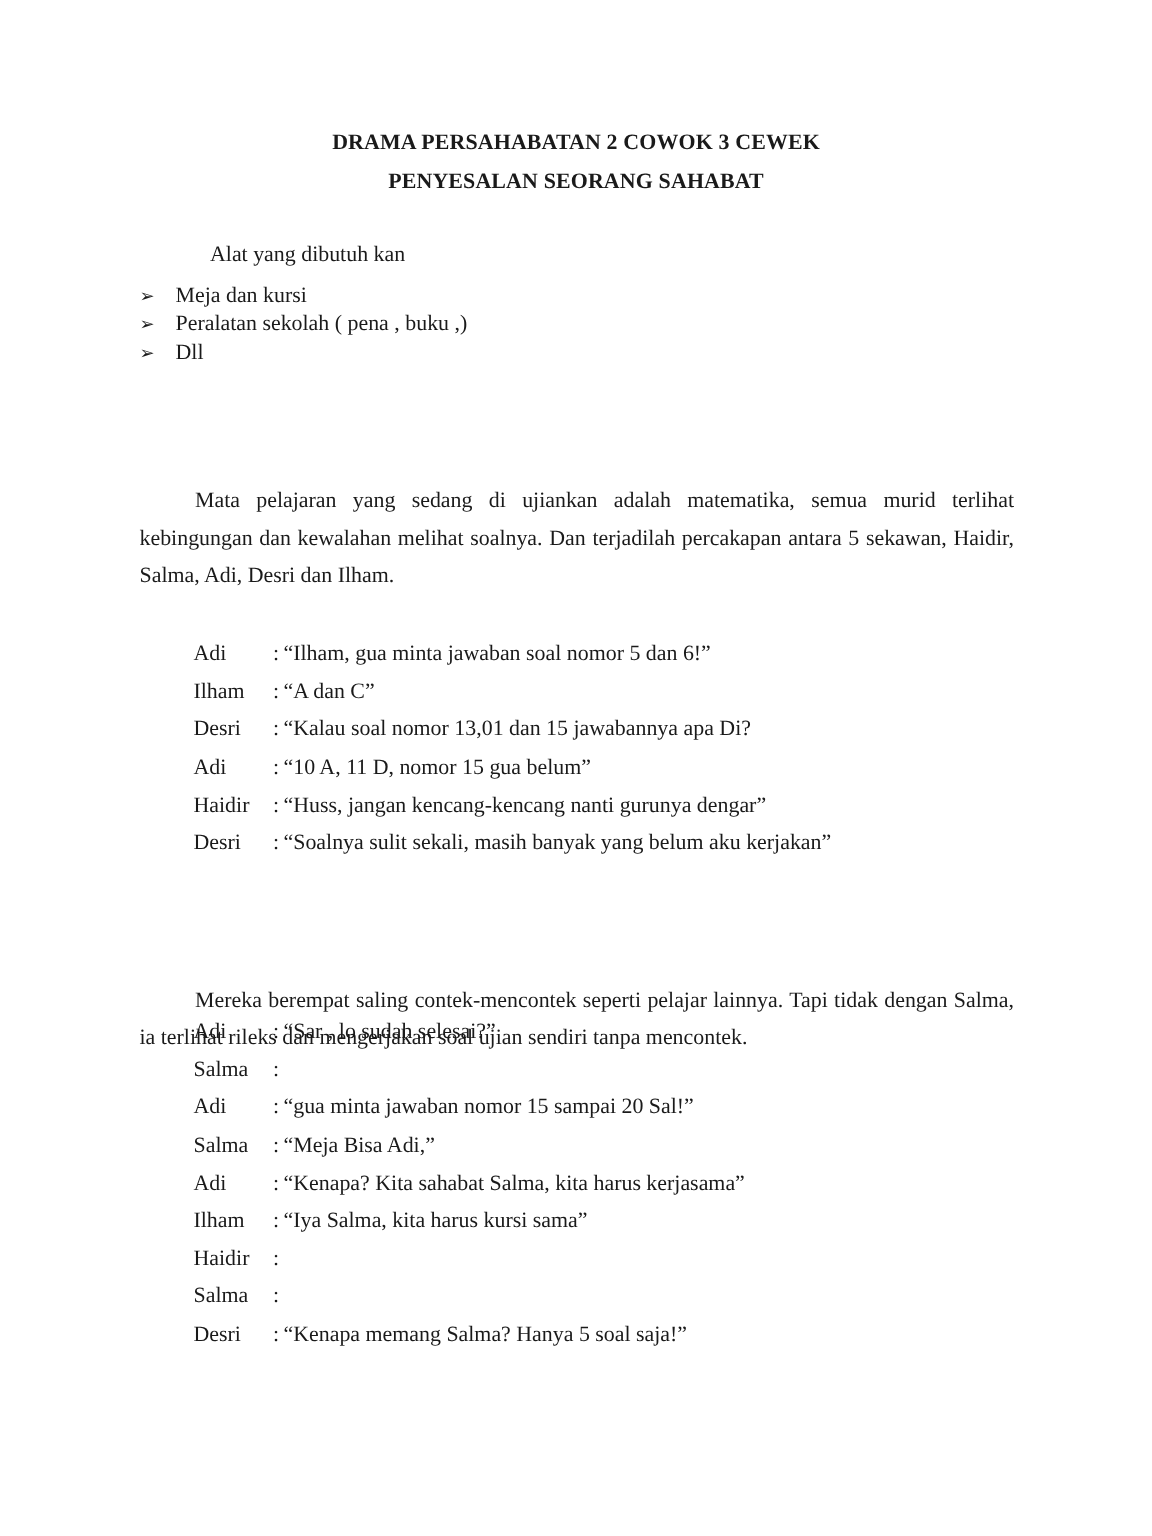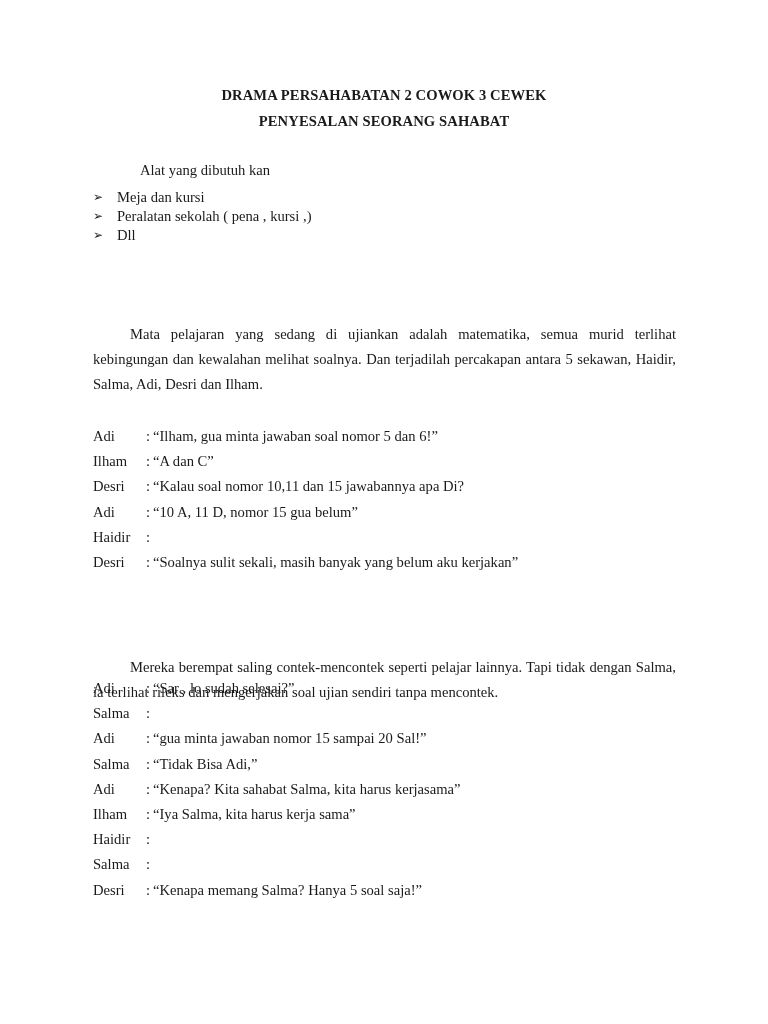--- a/index.html
+++ b/index.html
@@ -18,41 +18,41 @@
   .abs { position: absolute; white-space: nowrap; }
   .bullet-list { position: absolute; left: 93px; top: 188px; margin: 0; padding: 0; list-style: none; }
   .bullet-list li { height: 19px; line-height: 19px; display: flex; }
   .bullet-list .arrow { width: 24px; font-family: "DejaVu Sans", sans-serif; font-size: 12px; }
   .para {
     position: absolute; left: 93px; width: 583px; line-height: 25px;
     text-align: justify; text-align-last: left; margin: 0;
   }
   .para .indent { display: inline-block; width: 37px; }
   .dialogue { position: absolute; left: 93px; margin: 0; padding: 0; list-style: none; }
-  .dialogue li { height: 25.2px; line-height: 25px; display: flex; white-space: nowrap; }
+  .dialogue li { height: 25.2px; line-height: 25px; display: flex; white-space: nowrap; margin-left: 36px; }
   .dialogue .speaker { width: 53px; }
   .dialogue .colon { width: 7px; }
 </style>
 </head>
 <body>
 
 <div class="page">
   <div class="title t1">DRAMA PERSAHABATAN 2 COWOK 3 CEWEK</div>
   <div class="title t2">PENYESALAN SEORANG SAHABAT</div>
 
   <div class="abs" style="left:93px; top:162px;margin-left:47px;">Alat yang dibutuh kan</div>
 
   <ul class="bullet-list">
     <li>
       <span class="arrow">➢</span>
       <span>Meja dan kursi</span>
     </li>
     <li>
       <span class="arrow">➢</span>
-      <span>Peralatan sekolah ( pena , kursi ,)</span>
+      <span>Peralatan sekolah ( pena , buku ,)</span>
     </li>
     <li>
       <span class="arrow">➢</span>
       <span>Dll</span>
     </li>
   </ul>
 
   <p class="para" style="top:322px;"><span class="indent"></span><span>Mata pelajaran yang sedang di ujiankan adalah matematika, semua murid terlihat kebingungan dan kewalahan melihat soalnya. Dan terjadilah percakapan antara 5 sekawan, Haidir, Salma, Adi, Desri dan Ilham.</span></p>
 
   <ul class="dialogue" style="top:424px;">
@@ -62,30 +62,31 @@
         <span>“Ilham, gua minta jawaban soal nomor 5 dan 6!”</span>
       </li>
     <li>
         <span class="speaker">Ilham</span>
         <span class="colon">:</span>
         <span>“A dan C”</span>
       </li>
     <li>
         <span class="speaker">Desri</span>
         <span class="colon">:</span>
-        <span>“Kalau soal nomor 10,11 dan 15 jawabannya apa Di?</span>
+        <span>“Kalau soal nomor 13,01 dan 15 jawabannya apa Di?</span>
       </li>
     <li>
         <span class="speaker">Adi</span>
         <span class="colon">:</span>
         <span>“10 A, 11 D, nomor 15 gua belum”</span>
       </li>
     <li>
         <span class="speaker">Haidir</span>
         <span class="colon">:</span>
+        <span>“Huss, jangan kencang-kencang nanti gurunya dengar”</span>
       </li>
     <li>
         <span class="speaker">Desri</span>
         <span class="colon">:</span>
         <span>“Soalnya sulit sekali, masih banyak yang belum aku kerjakan”</span>
       </li>
   </ul>
 
   <p class="para" style="top:627px;margin-top:28px;"><span class="indent"></span><span>Mereka berempat saling contek-mencontek seperti pelajar lainnya. Tapi tidak dengan Salma, ia terlihat rileks dan mengerjakan soal ujian sendiri tanpa mencontek.</span></p>
 
@@ -100,31 +101,31 @@
         <span class="colon">:</span>
       </li>
     <li>
         <span class="speaker">Adi</span>
         <span class="colon">:</span>
         <span>“gua minta jawaban nomor 15 sampai 20 Sal!”</span>
       </li>
     <li>
         <span class="speaker">Salma</span>
         <span class="colon">:</span>
-        <span>“Tidak Bisa Adi,”</span>
+        <span>“Meja Bisa Adi,”</span>
       </li>
     <li>
         <span class="speaker">Adi</span>
         <span class="colon">:</span>
         <span>“Kenapa? Kita sahabat Salma, kita harus kerjasama”</span>
       </li>
     <li>
         <span class="speaker">Ilham</span>
         <span class="colon">:</span>
-        <span>“Iya Salma, kita harus kerja sama”</span>
+        <span>“Iya Salma, kita harus kursi sama”</span>
       </li>
     <li>
         <span class="speaker">Haidir</span>
         <span class="colon">:</span>
       </li>
     <li>
         <span class="speaker">Salma</span>
         <span class="colon">:</span>
       </li>
     <li>

